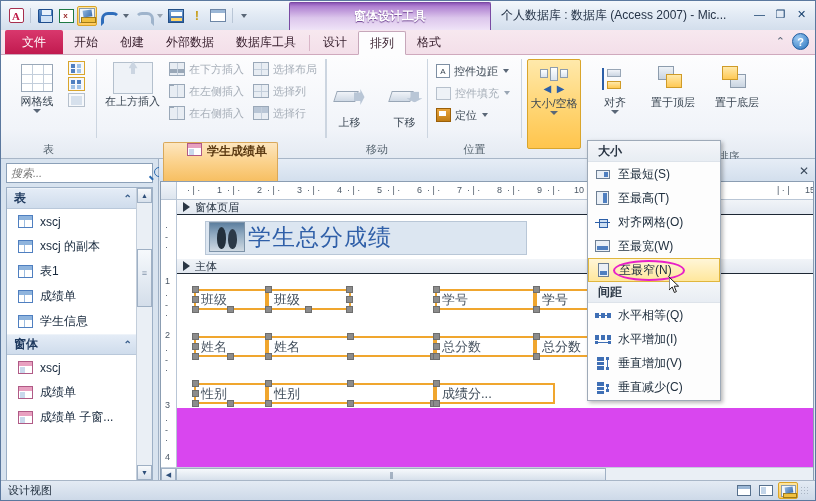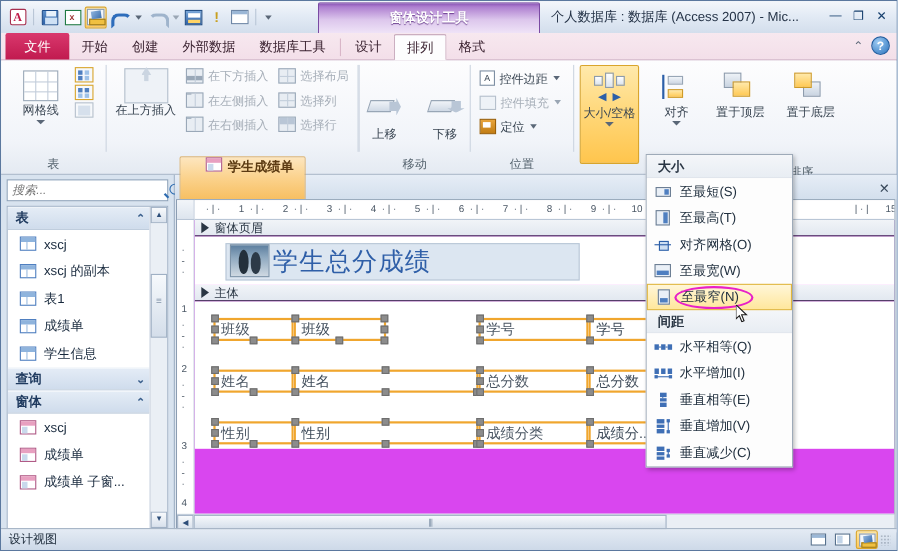--- a/index.html
+++ b/index.html
@@ -738,24 +738,20 @@
             <span class="tbl-ico"></span>
             <span>表1</span>
           </div>
           <div class="nav-item">
             <span class="tbl-ico"></span>
             <span>成绩单</span>
           </div>
           <div class="nav-item">
             <span class="tbl-ico"></span>
             <span>学生信息</span>
-          </div>
-          <div class="grp-head">
-            <span class="t">查询</span>
-            <span class="cv">⌄</span>
           </div>
           <div class="grp-head">
             <span class="t">窗体</span>
             <span class="cv">⌃</span>
           </div>
           <div class="nav-item">
             <span class="frm-ico"></span>
             <span>xscj</span>
           </div>
           <div class="nav-item">
@@ -931,26 +927,20 @@
                 <div class="ctl" style="width:168px">
                   <span>性别</span>
                   <span class="h h-tl"></span>
                   <span class="h h-tc h-sm"></span>
                   <span class="h h-bl h-sm"></span>
                   <span class="h h-bc h-sm"></span>
                   <span class="h h-br h-sm"></span>
                 </div>
               </div>
               <div class="ctl-pair" style="left:258px;top:109px">
-                <div class="ctl lbl" style="width:100px">
-                  <span>成绩分类</span>
-                  <span class="h h-tl"></span>
-                  <span class="h h-bl h-sm"></span>
-                  <span class="h h-ml h-sm"></span>
-                </div>
                 <div class="ctl" style="width:120px">
                   <span>成绩分...</span>
                   <span class="h h-tl"></span>
                   <span class="h h-bl h-sm"></span>
                 </div>
               </div>
 
             </div>
           </div>
         </div>
@@ -1026,31 +1016,20 @@
               <i style="left:1px;top:9px;width:14px;height:1px"></i>
               <i style="left:0;top:8px;width:3px;height:3px"></i>
               <i style="left:13px;top:8px;width:3px;height:3px"></i>
             </span>
         </span>
         <span>水平增加(I)</span>
       </div>
       <div class="mi">
         <span class="mico">
           <span class="g-sp">
-              <i style="left:5px;top:0;width:6px;height:4px"></i>
-              <i style="left:5px;top:5px;width:6px;height:3px"></i>
-              <i style="left:5px;top:9px;width:6px;height:4px"></i>
-              <i style="left:7px;top:4px;width:1px;height:1px"></i>
-            </span>
-        </span>
-        <span>垂直相等(E)</span>
-      </div>
-      <div class="mi">
-        <span class="mico">
-          <span class="g-sp">
               <i style="left:2px;top:0;width:7px;height:4px"></i>
               <i style="left:2px;top:5px;width:7px;height:3px"></i>
               <i style="left:2px;top:9px;width:7px;height:4px"></i>
               <i style="left:12px;top:1px;width:1px;height:11px"></i>
               <i style="left:11px;top:0;width:3px;height:3px"></i>
               <i style="left:11px;top:10px;width:3px;height:3px"></i>
             </span>
         </span>
         <span>垂直增加(V)</span>
       </div>

